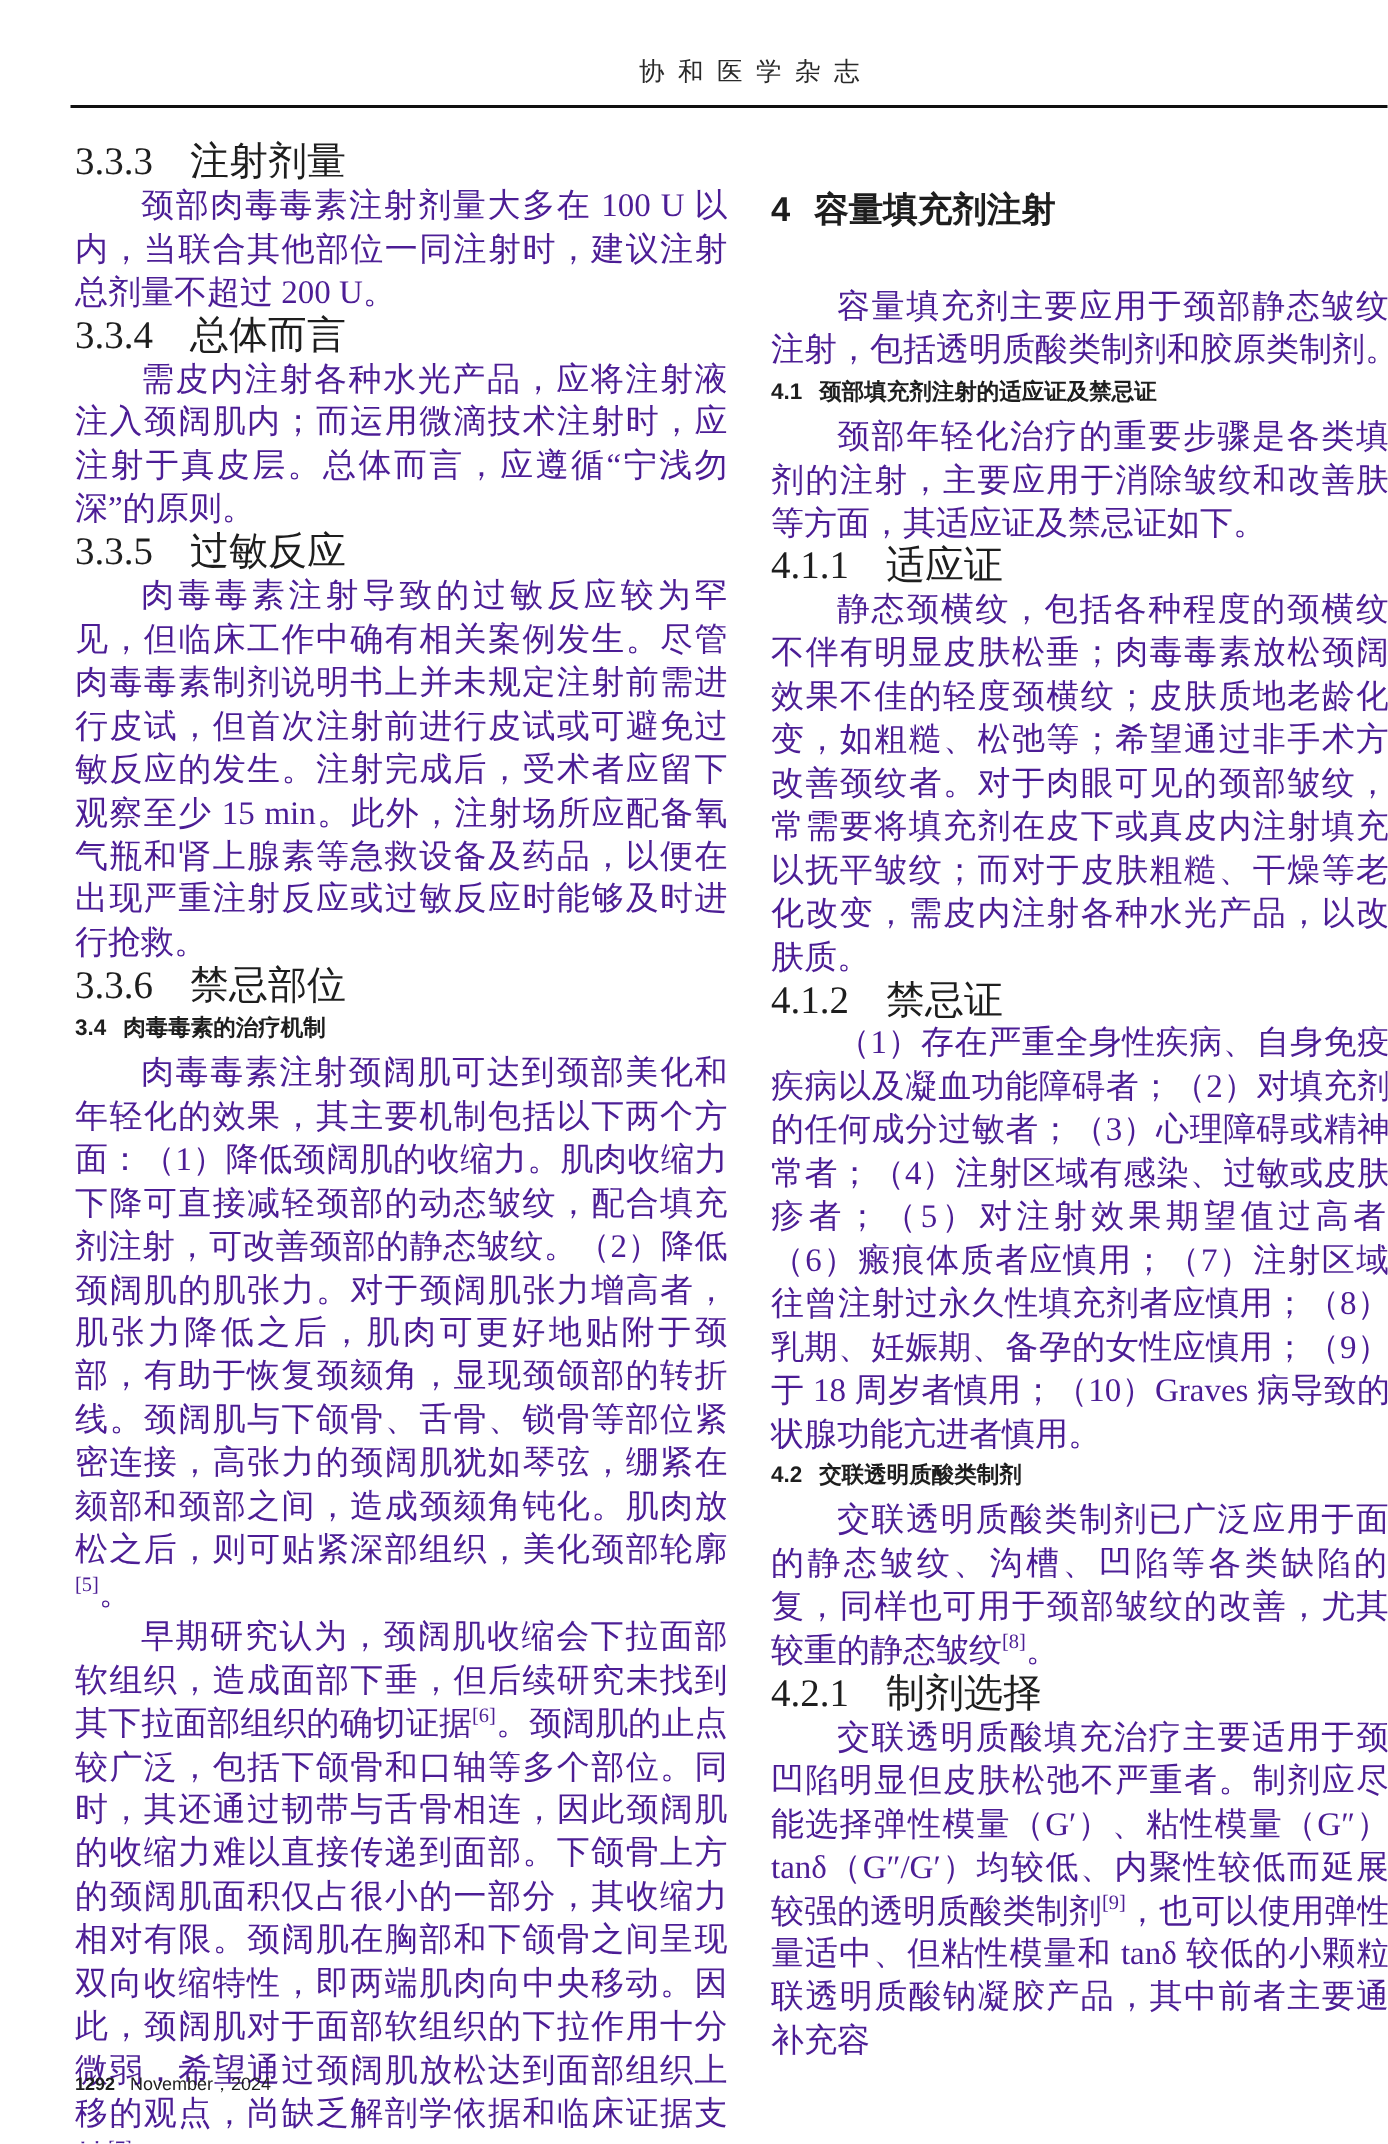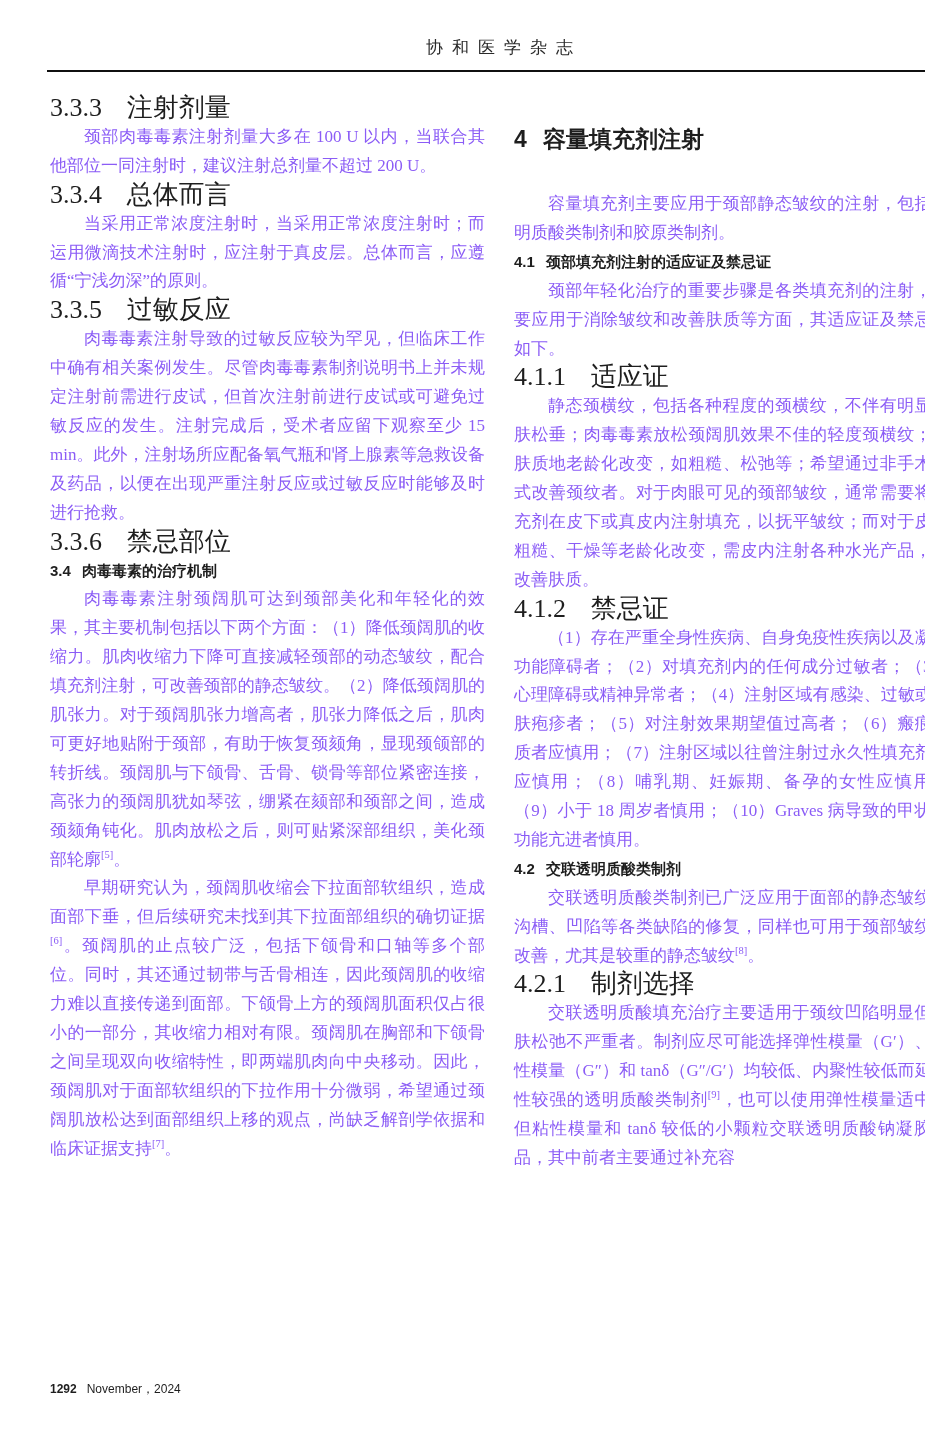--- a/index.html
+++ b/index.html
@@ -36,25 +36,25 @@
     gap: 29px;
     padding: 0 13px;
     margin-top: 22px;
   }
   .column {
     width: 435px;
     box-sizing: border-box;
   }
   .para {
     margin: 0;
-    font-size: 17px;
+    font-size: 22px;
     line-height: 28.9px;
     text-align: justify;
     text-indent: 2em;
-    color: #8b5cf6;
+    color: #4c1d95;
   }
   .heading {
     font-size: 26px;
     line-height: 28.9px;
     text-align: left;
   }
   .heading .hnum { display: inline-block; }
   .heading.h3 {
     font-family: "Liberation Serif", "DejaVu Serif", serif;
     font-weight: normal;
@@ -102,21 +102,21 @@
 
   <div class="journal-header">协和医学杂志</div>
 
   <hr class="header-rule">
 
   <div class="columns">
     <div class="column">
         <div class="heading h3"><span class="hnum">3.3.3</span><span class="htitle">注射剂量</span></div>
         <p class="para">颈部肉毒毒素注射剂量大多在 100 U 以内，当联合其他部位一同注射时，建议注射总剂量不超过 200 U。</p>
         <div class="heading h3"><span class="hnum">3.3.4</span><span class="htitle">总体而言</span></div>
-        <p class="para">当采用正常浓度注射时，当采用正常浓度注射时；而运用微滴技术注射时，应注射于真皮层。总体而言，应遵循“宁浅勿深”的原则。</p>
+        <p class="para">需皮内注射各种水光产品，应将注射液注入颈阔肌内；而运用微滴技术注射时，应注射于真皮层。总体而言，应遵循“宁浅勿深”的原则。</p>
         <div class="heading h3"><span class="hnum">3.3.5</span><span class="htitle">过敏反应</span></div>
         <p class="para">肉毒毒素注射导致的过敏反应较为罕见，但临床工作中确有相关案例发生。尽管肉毒毒素制剂说明书上并未规定注射前需进行皮试，但首次注射前进行皮试或可避免过敏反应的发生。注射完成后，受术者应留下观察至少 15 min。此外，注射场所应配备氧气瓶和肾上腺素等急救设备及药品，以便在出现严重注射反应或过敏反应时能够及时进行抢救。</p>
         <div class="heading h3"><span class="hnum">3.3.6</span><span class="htitle">禁忌部位</span></div>
         <div class="heading h2"><span class="hnum">3.4</span><span class="htitle">肉毒毒素的治疗机制</span></div>
         <p class="para">肉毒毒素注射颈阔肌可达到颈部美化和年轻化的效果，其主要机制包括以下两个方面：（1）降低颈阔肌的收缩力。肌肉收缩力下降可直接减轻颈部的动态皱纹，配合填充剂注射，可改善颈部的静态皱纹。（2）降低颈阔肌的肌张力。对于颈阔肌张力增高者，肌张力降低之后，肌肉可更好地贴附于颈部，有助于恢复颈颏角，显现颈颌部的转折线。颈阔肌与下颌骨、舌骨、锁骨等部位紧密连接，高张力的颈阔肌犹如琴弦，绷紧在颏部和颈部之间，造成颈颏角钝化。肌肉放松之后，则可贴紧深部组织，美化颈部轮廓<sup class="ref">[5]</sup>。</p>
         <p class="para">早期研究认为，颈阔肌收缩会下拉面部软组织，造成面部下垂，但后续研究未找到其下拉面部组织的确切证据<sup class="ref">[6]</sup>。颈阔肌的止点较广泛，包括下颌骨和口轴等多个部位。同时，其还通过韧带与舌骨相连，因此颈阔肌的收缩力难以直接传递到面部。下颌骨上方的颈阔肌面积仅占很小的一部分，其收缩力相对有限。颈阔肌在胸部和下颌骨之间呈现双向收缩特性，即两端肌肉向中央移动。因此，颈阔肌对于面部软组织的下拉作用十分微弱，希望通过颈阔肌放松达到面部组织上移的观点，尚缺乏解剖学依据和临床证据支持<sup class="ref">[7]</sup>。</p>
       </div>
     <div class="column">
         <div class="heading h1"><span class="hnum">4</span><span class="htitle">容量填充剂注射</span></div>
         <p class="para">容量填充剂主要应用于颈部静态皱纹的注射，包括透明质酸类制剂和胶原类制剂。</p>

